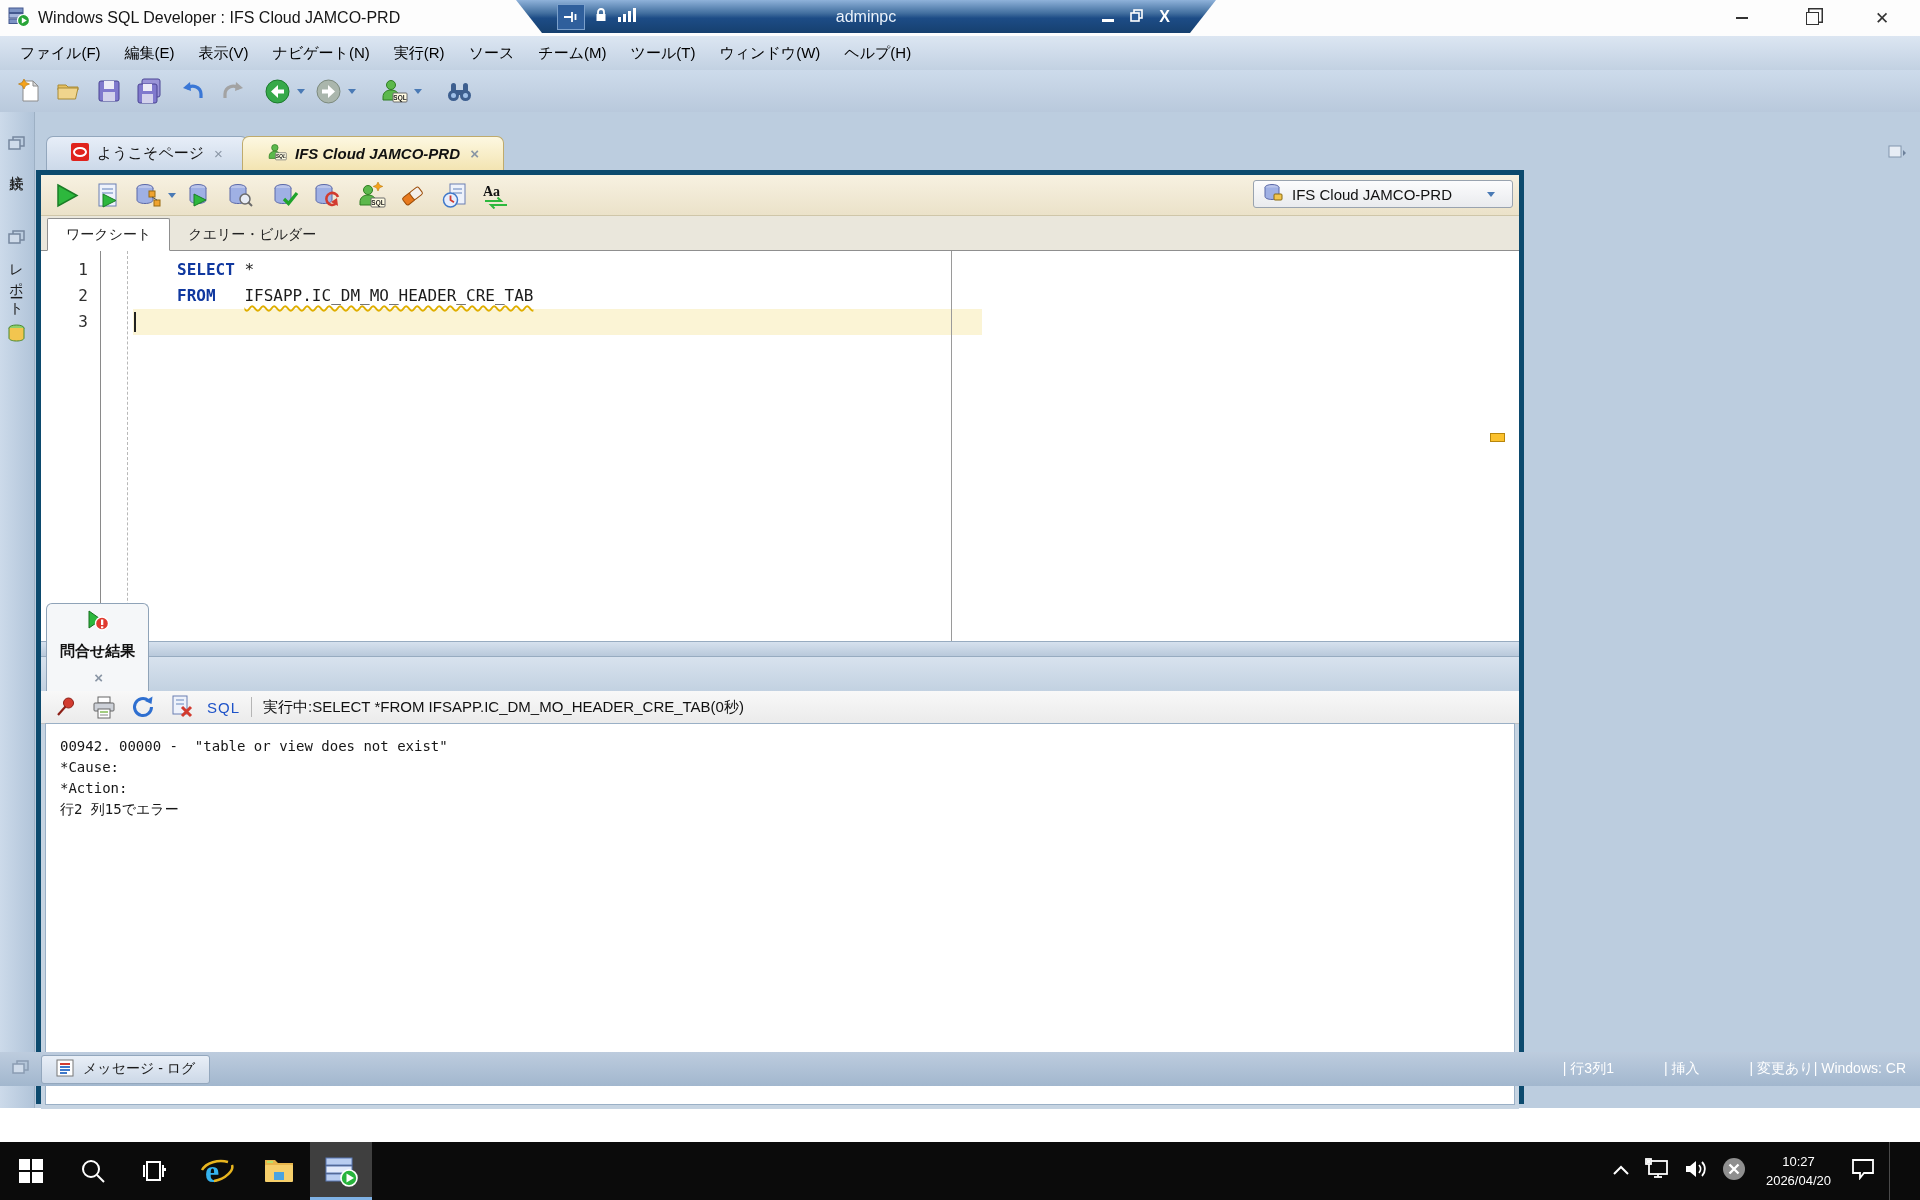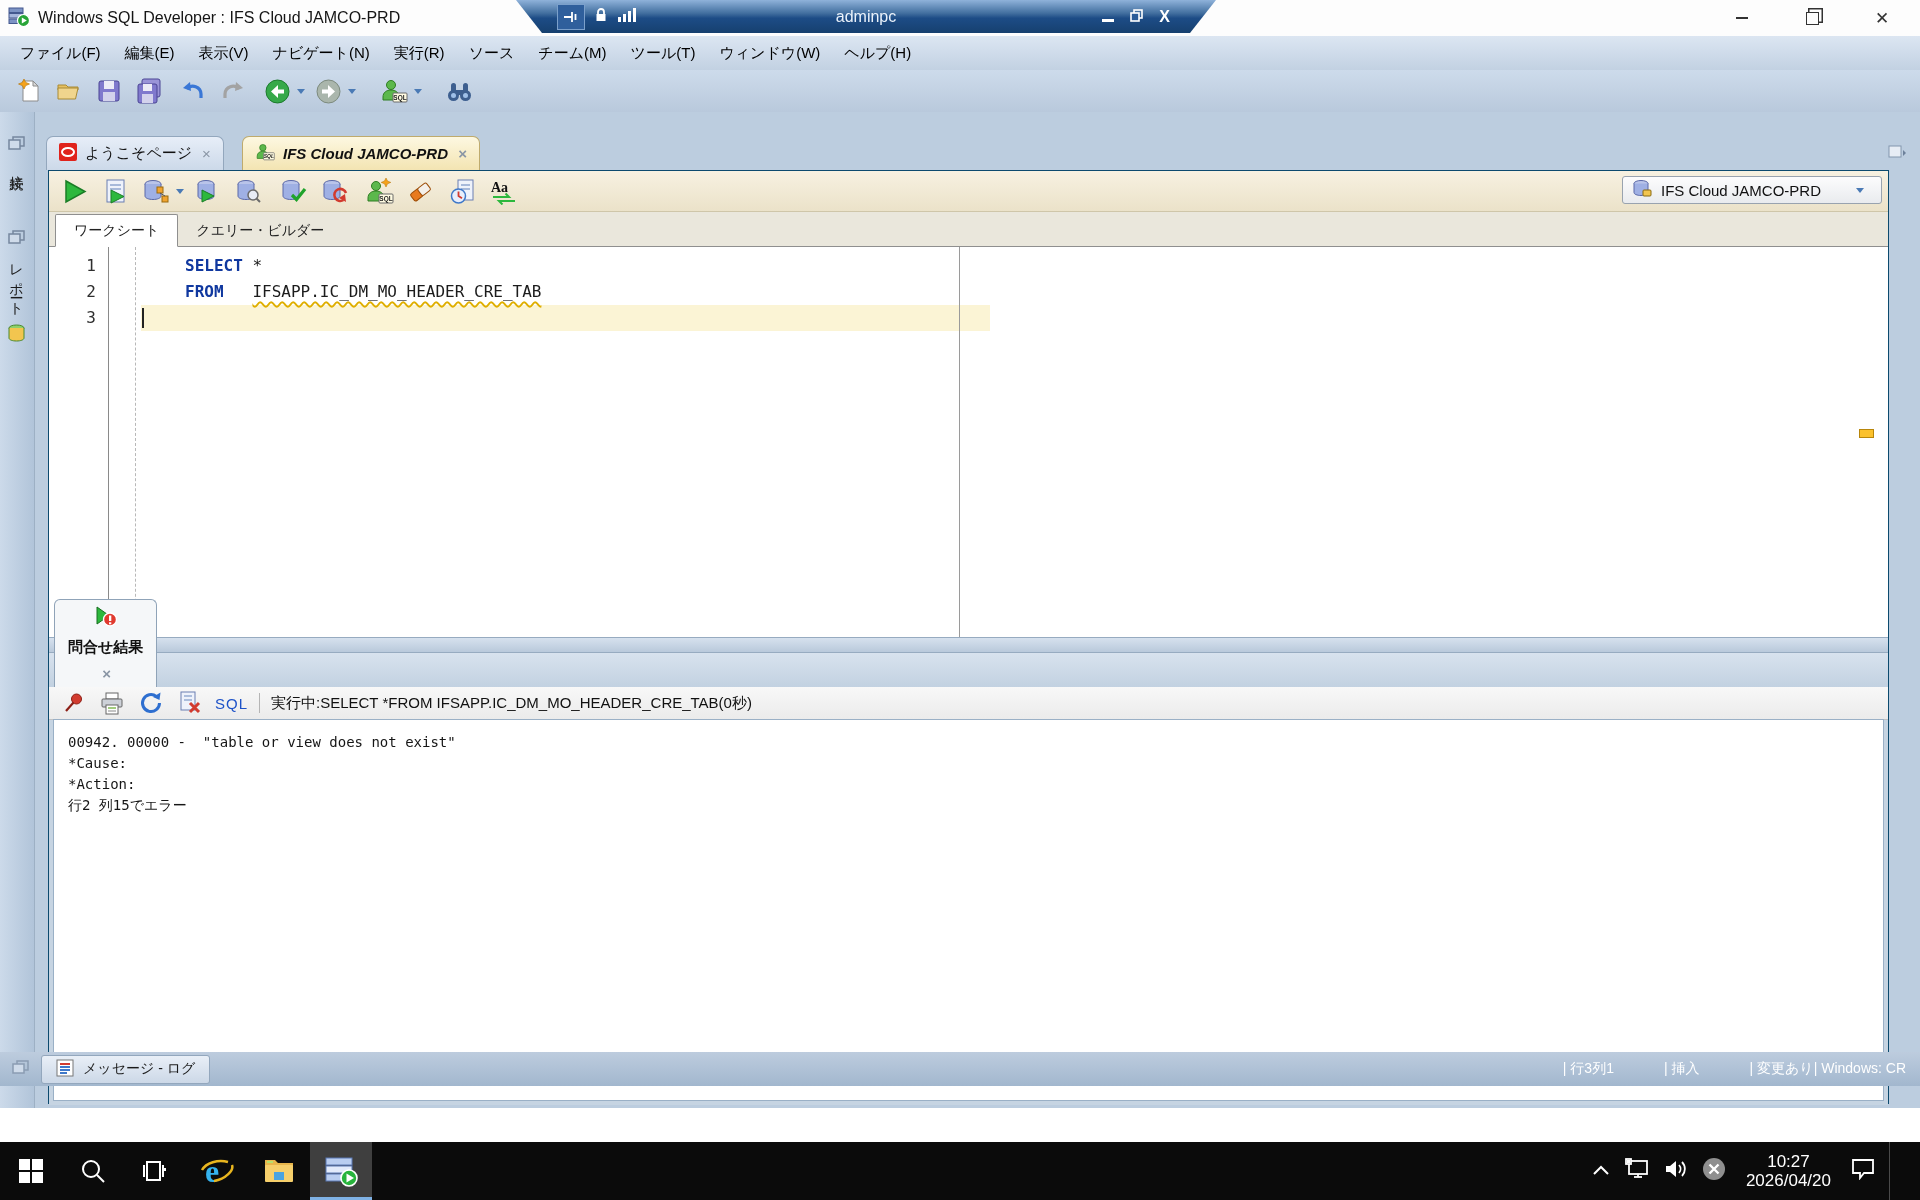--- a/index.html
+++ b/index.html
@@ -37,28 +37,28 @@
   .dd{width:0;height:0;border-left:4px solid transparent;border-right:4px solid transparent;border-top:5px solid #4a7ab5;margin:0 8px 0 4px;}
   .icbtn{display:inline-flex;align-items:center;justify-content:center;padding:2px;}
 
   
   .chrome{position:absolute;top:112px;left:0;right:0;height:996px;background:#bccddf;}
   .leftdock{position:absolute;left:0;top:112px;width:34px;height:996px;background:linear-gradient(90deg,#ccdaea,#b1c4d9);border-right:1px solid #9db0c4;}
   .vlabel{writing-mode:vertical-rl;font-size:14px;color:#1a1a1a;letter-spacing:2px;}
   .dockic{position:absolute;left:8px;}
 
   
-  .dtab{position:absolute;bottom:0;height:33px;display:flex;align-items:center;gap:8px;padding:0 12px;
+  .dtab{position:absolute;bottom:0;height:33px;display:flex;align-items:center;gap:8px;padding:0 24px;
         border:1px solid #93a7bd;border-bottom:none;border-radius:7px 7px 0 0;font-size:15px;color:#111;}
   .dtab-welcome{left:10px;background:linear-gradient(#e7eef8,#ccd9e9);}
   .dtab-active{left:206px;background:linear-gradient(#fdf8e1,#f3e4b2);border-color:#bfab6d;font-style:italic;font-weight:bold;}
   .tclose{color:#8a96a5;font-size:15px;margin-left:2px;}
 
   
-  .wsframe{position:absolute;left:48px;top:170px;width:1841px;height:934px;border:1px solid #0c4a6e;background:#fff;box-sizing:border-box;}
+  .wsframe{position:absolute;left:36px;top:170px;width:1488px;height:934px;border:5px solid #0c4a6e;background:#fff;box-sizing:border-box;}
   .ws-toolbar{position:relative;height:40px;background:linear-gradient(#f7f1e1,#ebe2c9);border-bottom:1px solid #cfc6a9;
               display:flex;align-items:center;padding-left:10px;}
   .conn-select{position:absolute;right:6px;top:5px;width:260px;height:28px;background:linear-gradient(#fcfcfd,#e9ebee);
                border:1px solid #99a3af;border-radius:3px;display:flex;align-items:center;gap:9px;padding:0 9px;font-size:15px;color:#111;box-sizing:border-box;}
   .conn-select .dd{margin-left:auto;}
 
   .ws-subtabs{height:34px;background:#eae7dc;border-bottom:1px solid #8f8f8f;display:flex;align-items:flex-end;padding-left:6px;font-size:14px;color:#222;}
   .stab{padding:7px 18px 6px;}
   .stab.active{background:#fff;border:1px solid #8f8f8f;border-bottom:1px solid #fff;margin-bottom:-1px;border-radius:2px 2px 0 0;text-align:center;}
 
@@ -99,21 +99,21 @@
              display:flex;align-items:center;padding:0 12px;color:#fff;font-size:14px;box-sizing:border-box;}
   .msgbtn{display:flex;align-items:center;gap:9px;background:linear-gradient(#e9eff7,#ccd8e7);border:1px solid #93a7bd;
           border-radius:3px;padding:3px 14px;color:#1a1a1a;margin-left:12px;font-size:14px;}
   .sb-right{margin-left:auto;display:flex;gap:50px;padding-right:2px;}
 
   
   .taskbar{position:absolute;left:0;right:0;bottom:0;height:58px;background:#0b0b0b;display:flex;align-items:stretch;color:#fff;}
   .tbtn{width:62px;display:flex;align-items:center;justify-content:center;}
   .tbtn.active{background:#3f3f3f;box-shadow:inset 0 -3px 0 #7fb2e5;}
   .tray{margin-left:auto;display:flex;align-items:center;gap:14px;padding-right:8px;}
-  .clock{text-align:center;font-size:17px;line-height:19px;padding:0 6px;}
+  .clock{text-align:center;font-size:13px;line-height:19px;padding:0 6px;}
   .tray-div{width:1px;height:100%;background:#4a4a4a;}
   .sliver{width:8px;}
 </style>
 </head>
 <body>
 
 <div class="screen">
 
   <div class="titlebar">
     <span class="app-ic">

